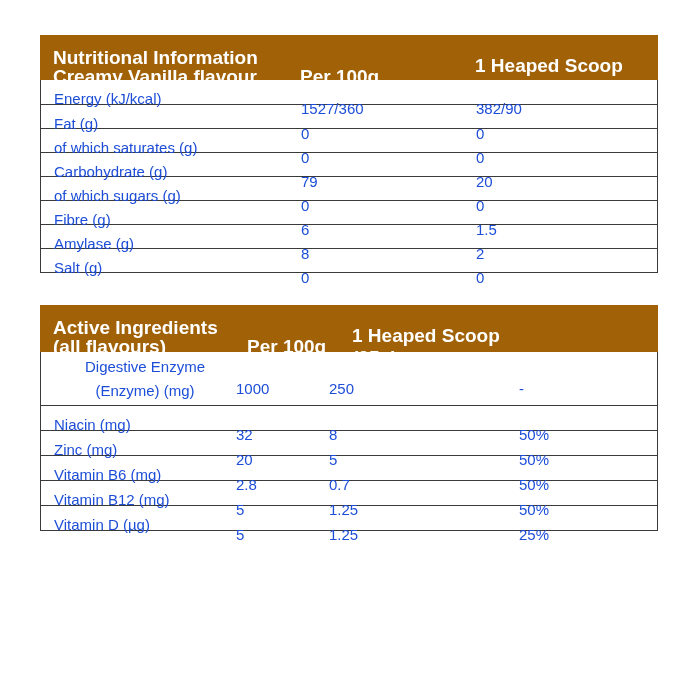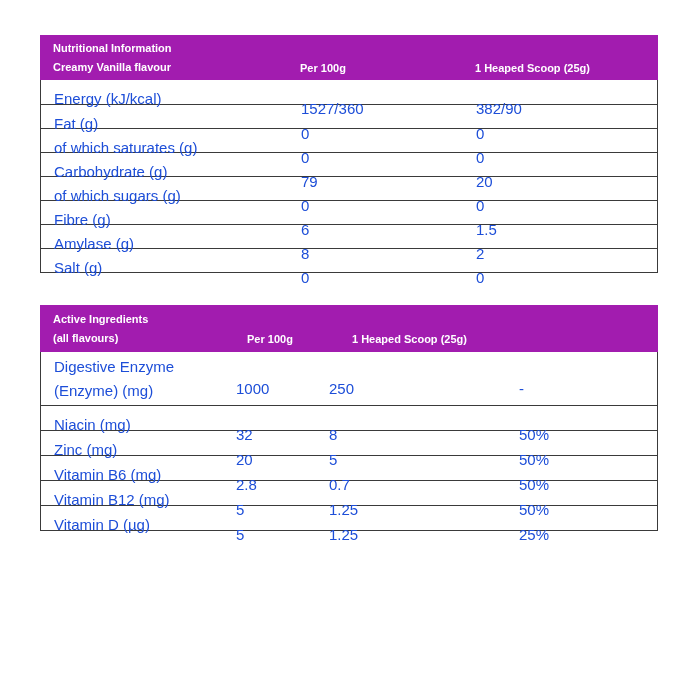--- a/index.html
+++ b/index.html
@@ -18,26 +18,26 @@
   .tbl {
     position: absolute;
     left: 40px;
     width: 618px;
     box-sizing: border-box;
   }
   .tbl-nutrition { top: 35px; }
   .tbl-active    { top: 305px; }
 
   .thead {
-    background: #a21caf;
+    background: #a16207;
     color: #ffffff;
     display: grid;
     align-items: center;
     font-weight: bold;
-    font-size: 11px;
+    font-size: 19px;
     box-sizing: border-box;
   }
   .tbl-nutrition .thead { grid-template-columns: 260px 175px 1fr; height: 45px; }
   .tbl-active    .thead { grid-template-columns: 195px 93px 190px 1fr; height: 47px; gap: 12px; }
   .htitle { line-height: 19px; }
 
   .tbody {
     border: 1.5px solid #3a3a3a;
     border-top: none;
     box-sizing: border-box;
@@ -48,21 +48,21 @@
     align-items: center;
     font-size: 15px;
     color: #1d4ed8;
     border-top: 1.5px solid #3a3a3a;
     box-sizing: border-box;
   }
   .row:first-child { border-top: none; }
   .tbl-nutrition .row { grid-template-columns: 260px 175px 1fr; height: 24px; }
   .tbl-active    .row { grid-template-columns: 195px 93px 190px 1fr; height: 25px; }
   .tbl-active .row.tall { height: 53px; }
-  .tall .c1 { line-height: 24px; }
+  .tall .c1 { line-height: 24px; text-align: center; }
 
   .c1 { padding-left: 13px; }
   .c2, .c3, .c4 { padding-left: 0; margin-top: 20px; }
 </style>
 </head>
 <body>
 
 <div class="sheet">
 
   <div class="tbl tbl-nutrition">

